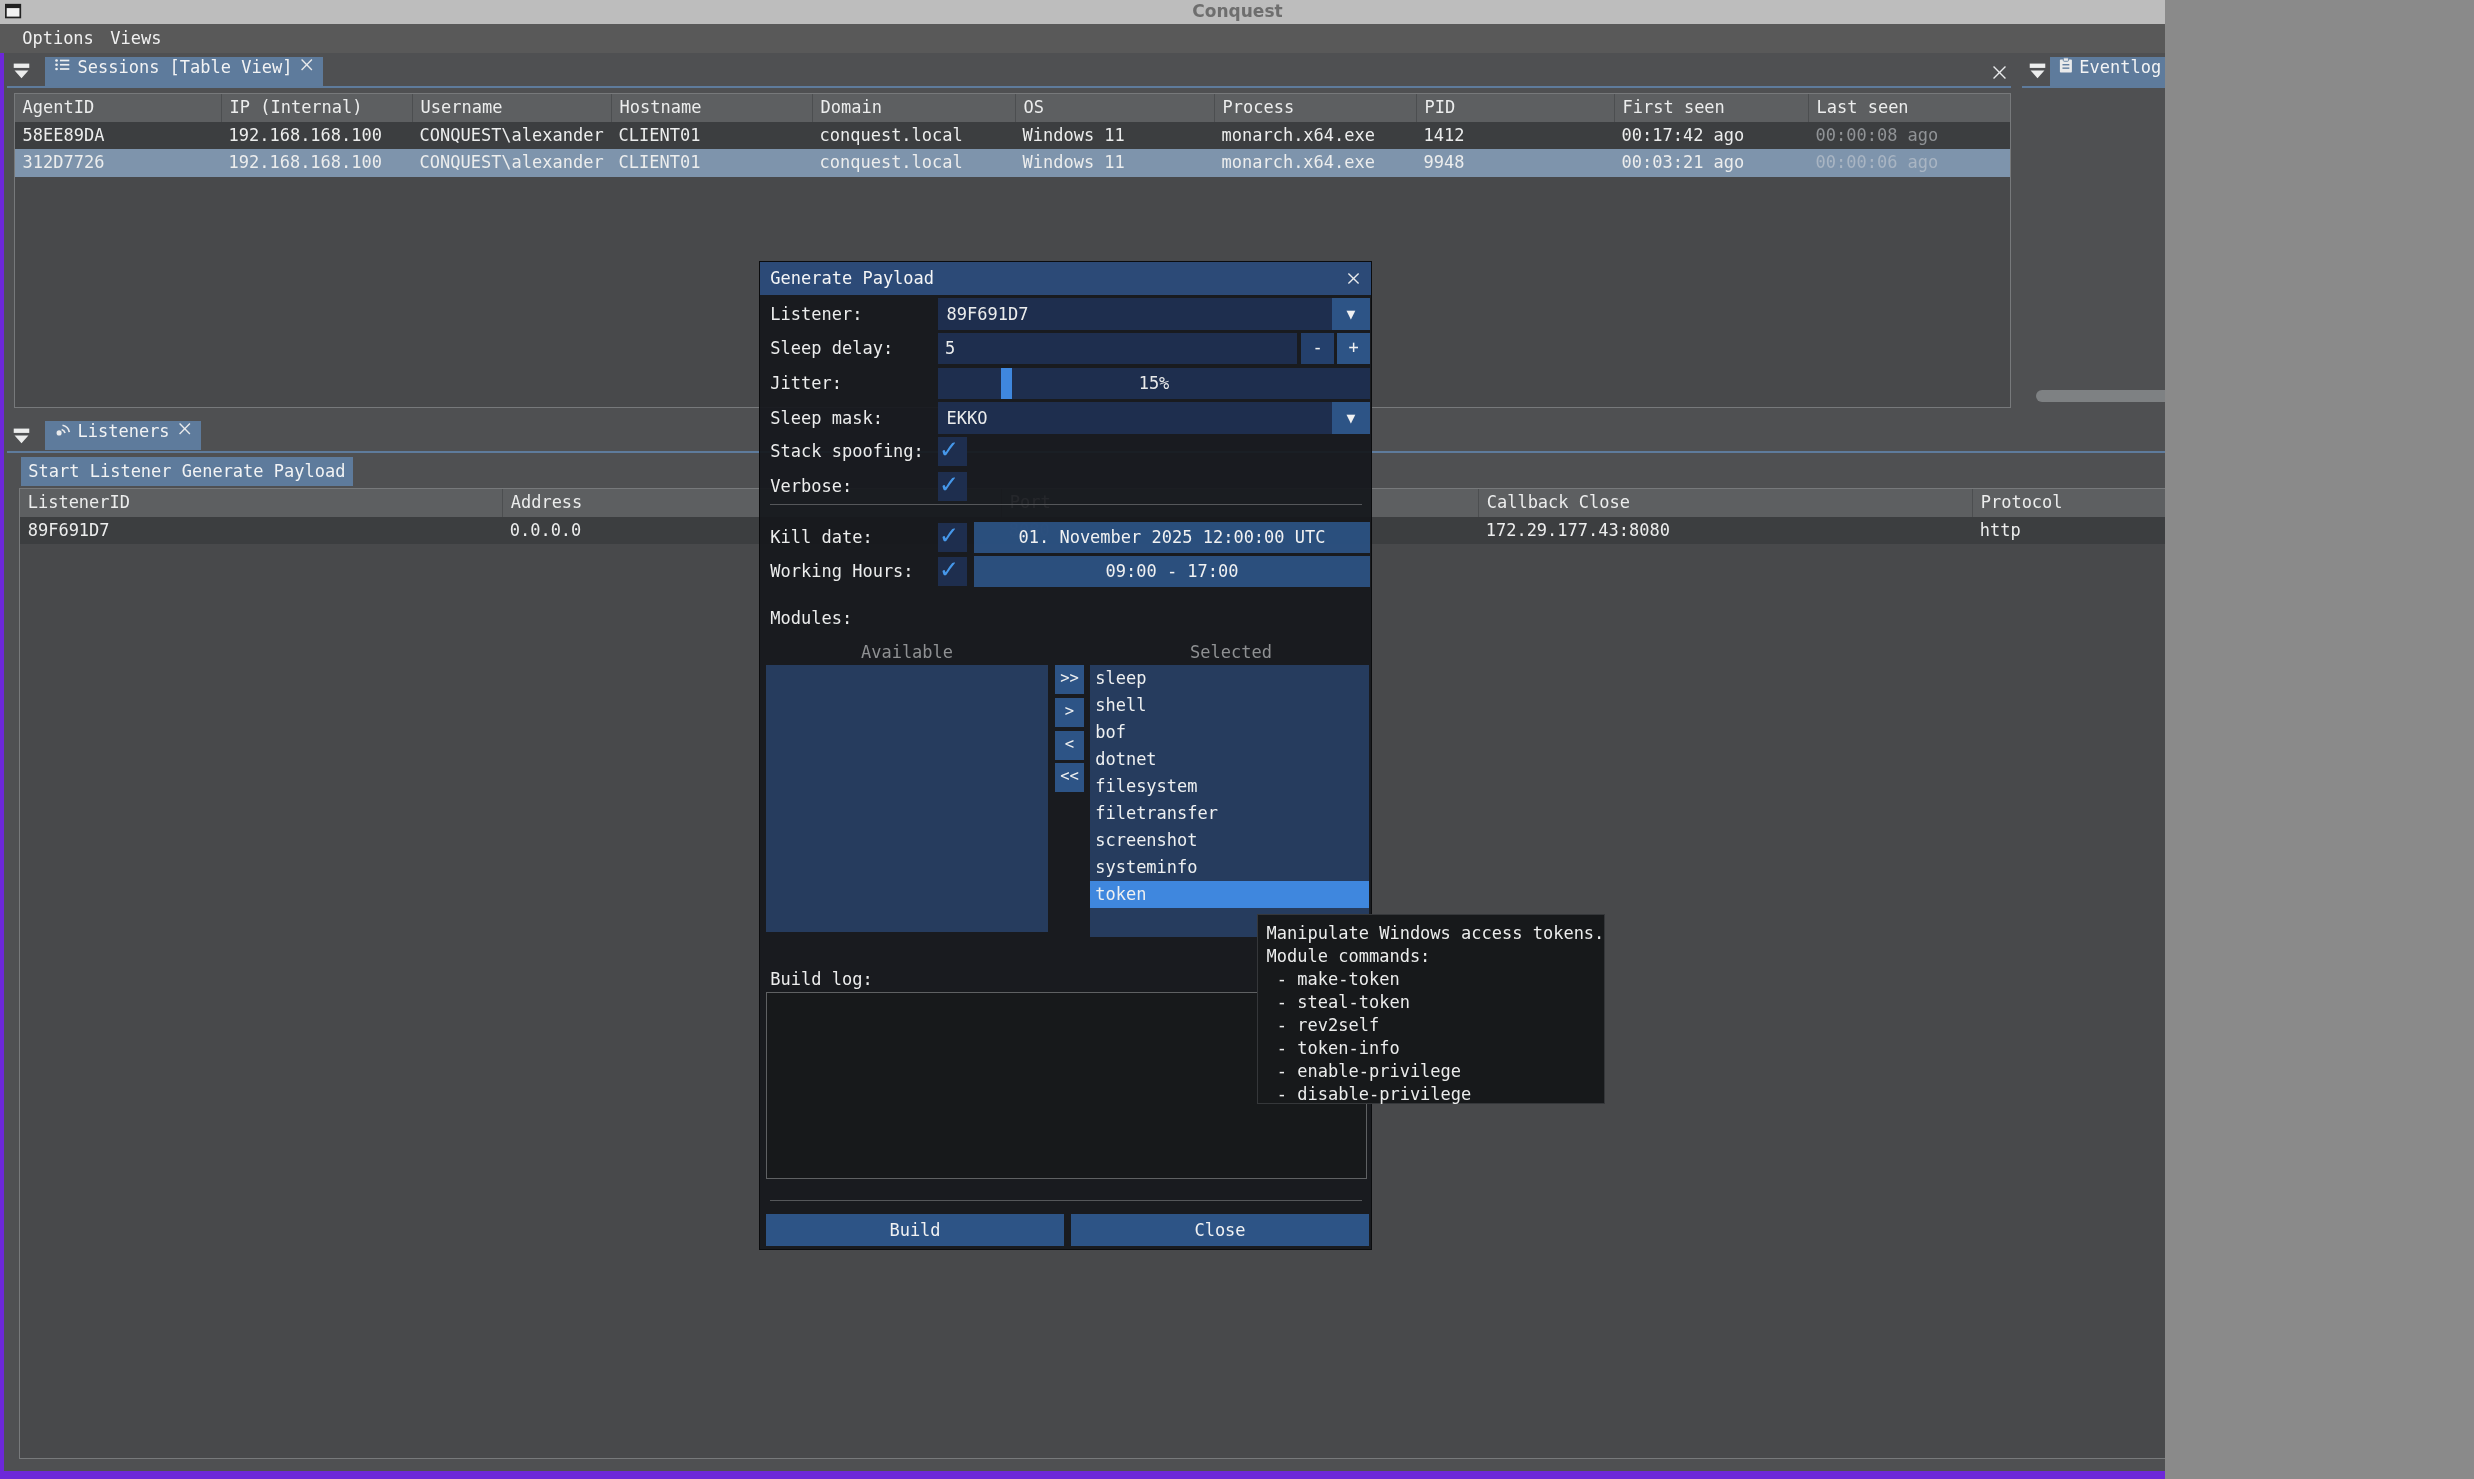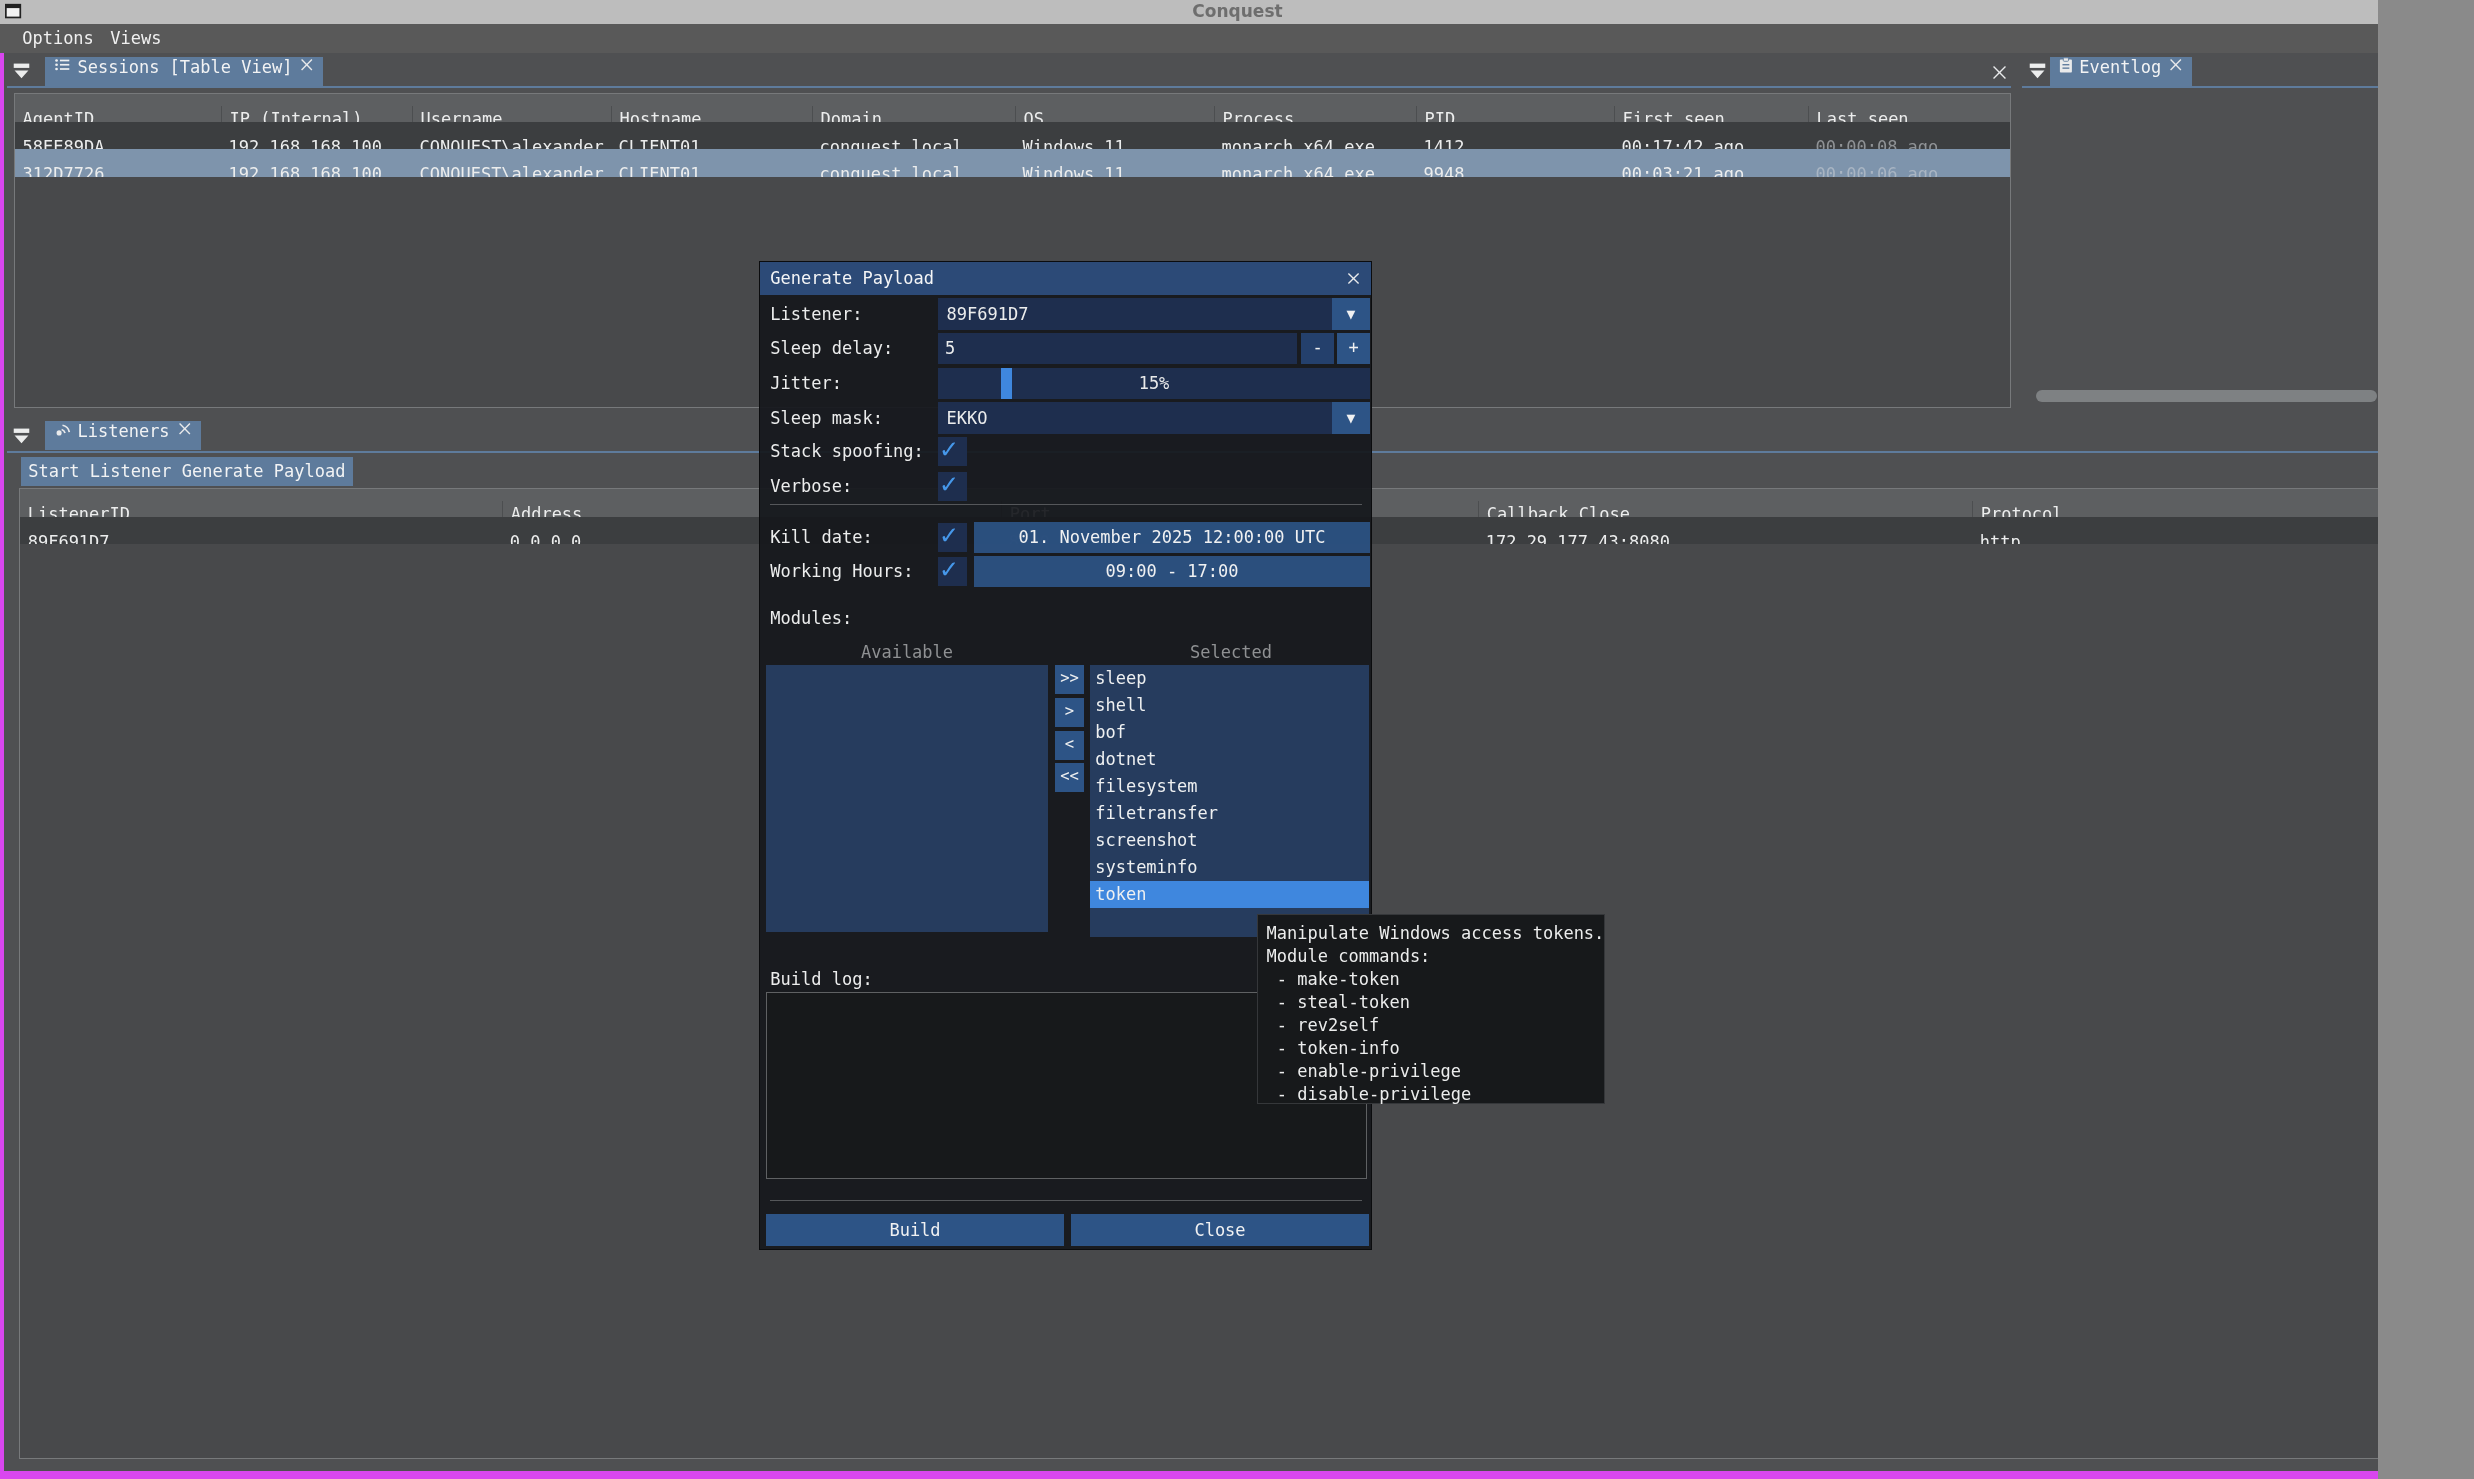--- a/index.html
+++ b/index.html
@@ -1,19 +1,19 @@
 <!DOCTYPE html>
 <html style="--accent-blue: #3f87de; --button-blue: #2d5486; --dialog-title-blue: #2c4a77; --tab-blue: #5e7b9c; --selected-row-blue: #7e94ac; --success-green: #7aa44a; --info-blue: #7fb0d6;font-size:13.8px"><head>
 <meta charset="utf-8">
 <style>
   * { margin:0; padding:0; box-sizing:border-box; }
   html,body { background:#8a8a8a; }
   #screen {
-    position:relative; width:2378px; height:1480px;
-    background:#d946ef; overflow:hidden;
+    position:relative; width:2165px; height:1480px;
+    background:#6d28d9; overflow:hidden;
     font-family:"DejaVu Sans Mono", monospace; font-size:17px; color:#e8e9ea;
   }
   
   #titlebar { position:absolute; left:0; top:0; width:2475px; height:24px; background:#bdbdbd; }
   #win-icon { position:absolute; left:5.2px; top:3.4px; }
   #win-title { position:absolute; left:0; right:0; top:0; height:24px; text-align:center;
     line-height:22.4px; font-family:"DejaVu Sans", sans-serif; font-weight:bold; color:#6e6e6e; }
   .winbtn { position:absolute; top:2.6px; width:22.4px; height:19px; background:#e6e6e6;
     border:0.9px solid #6a6a6a; border-radius:1.7px; display:flex; align-items:center; justify-content:center; }
   #btn-min { left:2396px; } #btn-max { left:2422px; } #btn-close { left:2446px; }
@@ -25,21 +25,21 @@
   .detach { position:absolute; width:19px; height:19px; }
   .dock-tab { position:absolute; height:29px; background:#5e7b9c; display:flex; align-items:flex-start;
     gap:6.9px; padding:0 8.6px; color:#f2f3f4; }
   .tab-underline { position:absolute; height:1.7px; background:#5e7b9c; }
   .panel-x { position:absolute; width:17px; height:17px; }
   .xicon line { stroke:#e9eaeb; stroke-width:1.6; }
   .tbox { position:absolute; border:0.9px solid #77797b; background:#48494b; }
   .thead { display:grid; height:27.5px; background:#5d5f61; }
   .trow  { display:grid; height:27.5px; background:#3c3e40; }
   .trow.sel { background:#7e94ac; }
-  .cell { line-height:27.5px; padding-left:7.7px; overflow:hidden; white-space:nowrap; color:#eceded;margin-top:12px; }
+  .cell { line-height:27.5px; padding-left:7.7px; overflow:hidden; white-space:nowrap; color:#eceded; }
   .thead .cell + .cell { border-left:0.9px solid #4c4e50; }
   .sess-grid { grid-template-columns:206px 191px 199px 201px 203px 199px 202px 198px 194px 1fr; }
   .list-grid { grid-template-columns:482px 499px 477px 494px 1fr; }
   .trow .cell:last-child { color:#909396; }
   .trow.sel .cell:last-child { color:#a9b5c3; }
   #sessions-close { left:1991px; top:64px; } #eventlog-close { left:2440px; top:64px; }
   #listeners-close { left:2440px; top:428px; }
 
   
   #eventlog-box { position:absolute; left:2029px; top:91px; width:432px; height:316px;

